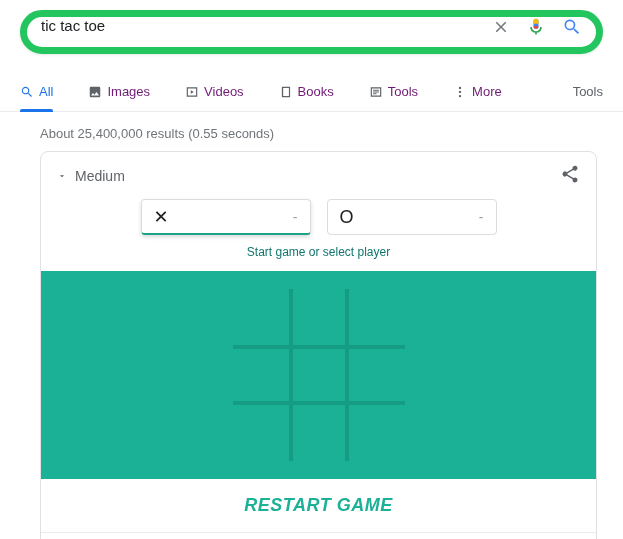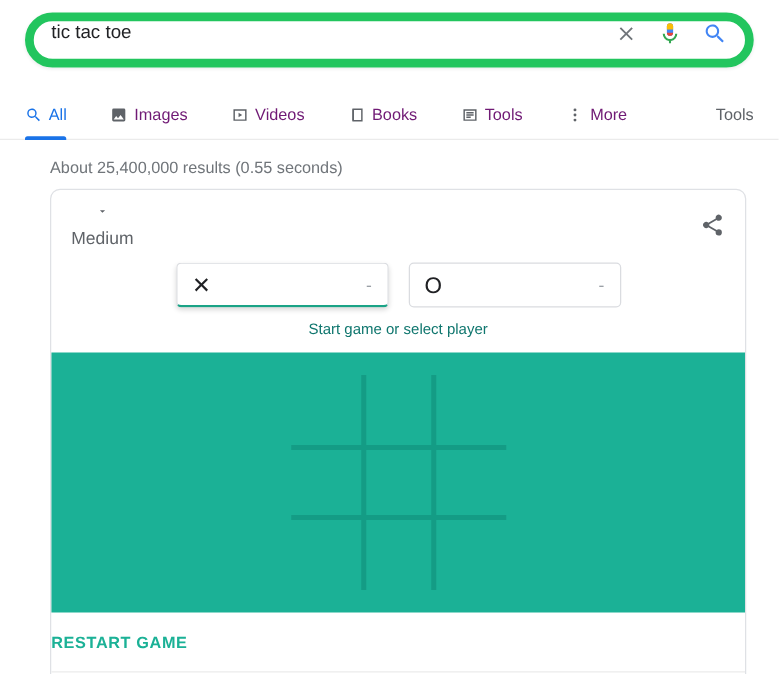--- a/index.html
+++ b/index.html
@@ -19,42 +19,42 @@
   .tab.active { color: #1a73e8; }
   .tab.active::after { content: ""; position: absolute; left: 0; right: 0; bottom: -1px; height: 3px; background: #1a73e8; border-radius: 2px 2px 0 0; }
   .tools { margin-left: auto; color: #5f6368; font-size: 13px; cursor: pointer; }
 
   
   .stats { padding: 14px 4px 10px 40px; color: #70757a; font-size: 13px; }
 
   
   .card { margin: 0 26px 0 40px; border: 1px solid #dfe1e5; border-radius: 8px; overflow: hidden; }
   .card-head { display: flex; align-items: center; padding: 12px 16px 8px 16px; }
-  .diff-btn { display: flex; align-items: center; gap: 8px; color: #5f6368; font-size: 14px; cursor: pointer; flex-direction: column; }
+  .diff-btn { display: flex; align-items: center; gap: 8px; color: #5f6368; font-size: 14px; cursor: pointer; }
   .share { margin-left: auto; cursor: pointer; }
 
   .player-row { display: flex; justify-content: center; gap: 16px; padding: 4px 16px 4px 16px; }
   .player-box { width: 170px; height: 36px; border: 1px solid #dadce0; border-radius: 4px; display: flex; align-items: center; padding: 0 12px; background: #fff; }
   .player-box.selected { box-shadow: 0 2px 4px rgba(0,0,0,0.15); border-bottom: 2px solid #1aa386; }
   .player-mark { font-size: 18px; font-weight: 500; }
   .player-score { margin-left: auto; color: #9aa0a6; font-size: 14px; }
 
   .start-hint { text-align: center; color: #0f766e; font-size: 12px; padding: 6px 0 12px 0; }
 
   .board-wrap { background: #1bb196; padding: 18px 0; display: flex; justify-content: center; }
   .board { position: relative; width: 172px; height: 172px; }
   .grid-line { position: absolute; background: #149c85; }
   .v1 { left: 56px; top: 0; width: 4px; height: 172px; }
   .v2 { left: 112px; top: 0; width: 4px; height: 172px; }
   .h1 { top: 56px; left: 0; height: 4px; width: 172px; }
   .h2 { top: 112px; left: 0; height: 4px; width: 172px; }
   .cells { position: absolute; inset: 0; display: grid; grid-template-columns: repeat(3,1fr); grid-template-rows: repeat(3,1fr); }
   .cell { cursor: pointer; }
 
-  .restart { padding: 16px 0; color: #1bb196; font-weight: bold; font-size: 13px; letter-spacing: 0.5px; cursor: pointer; border-bottom: 1px solid #ebebeb; }
+  .restart { text-align: center; padding: 16px 0; color: #1bb196; font-weight: bold; font-size: 18px; letter-spacing: 0.5px; cursor: pointer; border-bottom: 1px solid #ebebeb; font-style: italic; }
   .expand { text-align: center; padding: 10px 0; cursor: pointer; }
 
 </style>
 </head>
 <body>
 
 <div class="search-wrap">
   <div class="search-box">
     <input class="search-input" value="tic tac toe" style="">
     <div class="search-icons">

